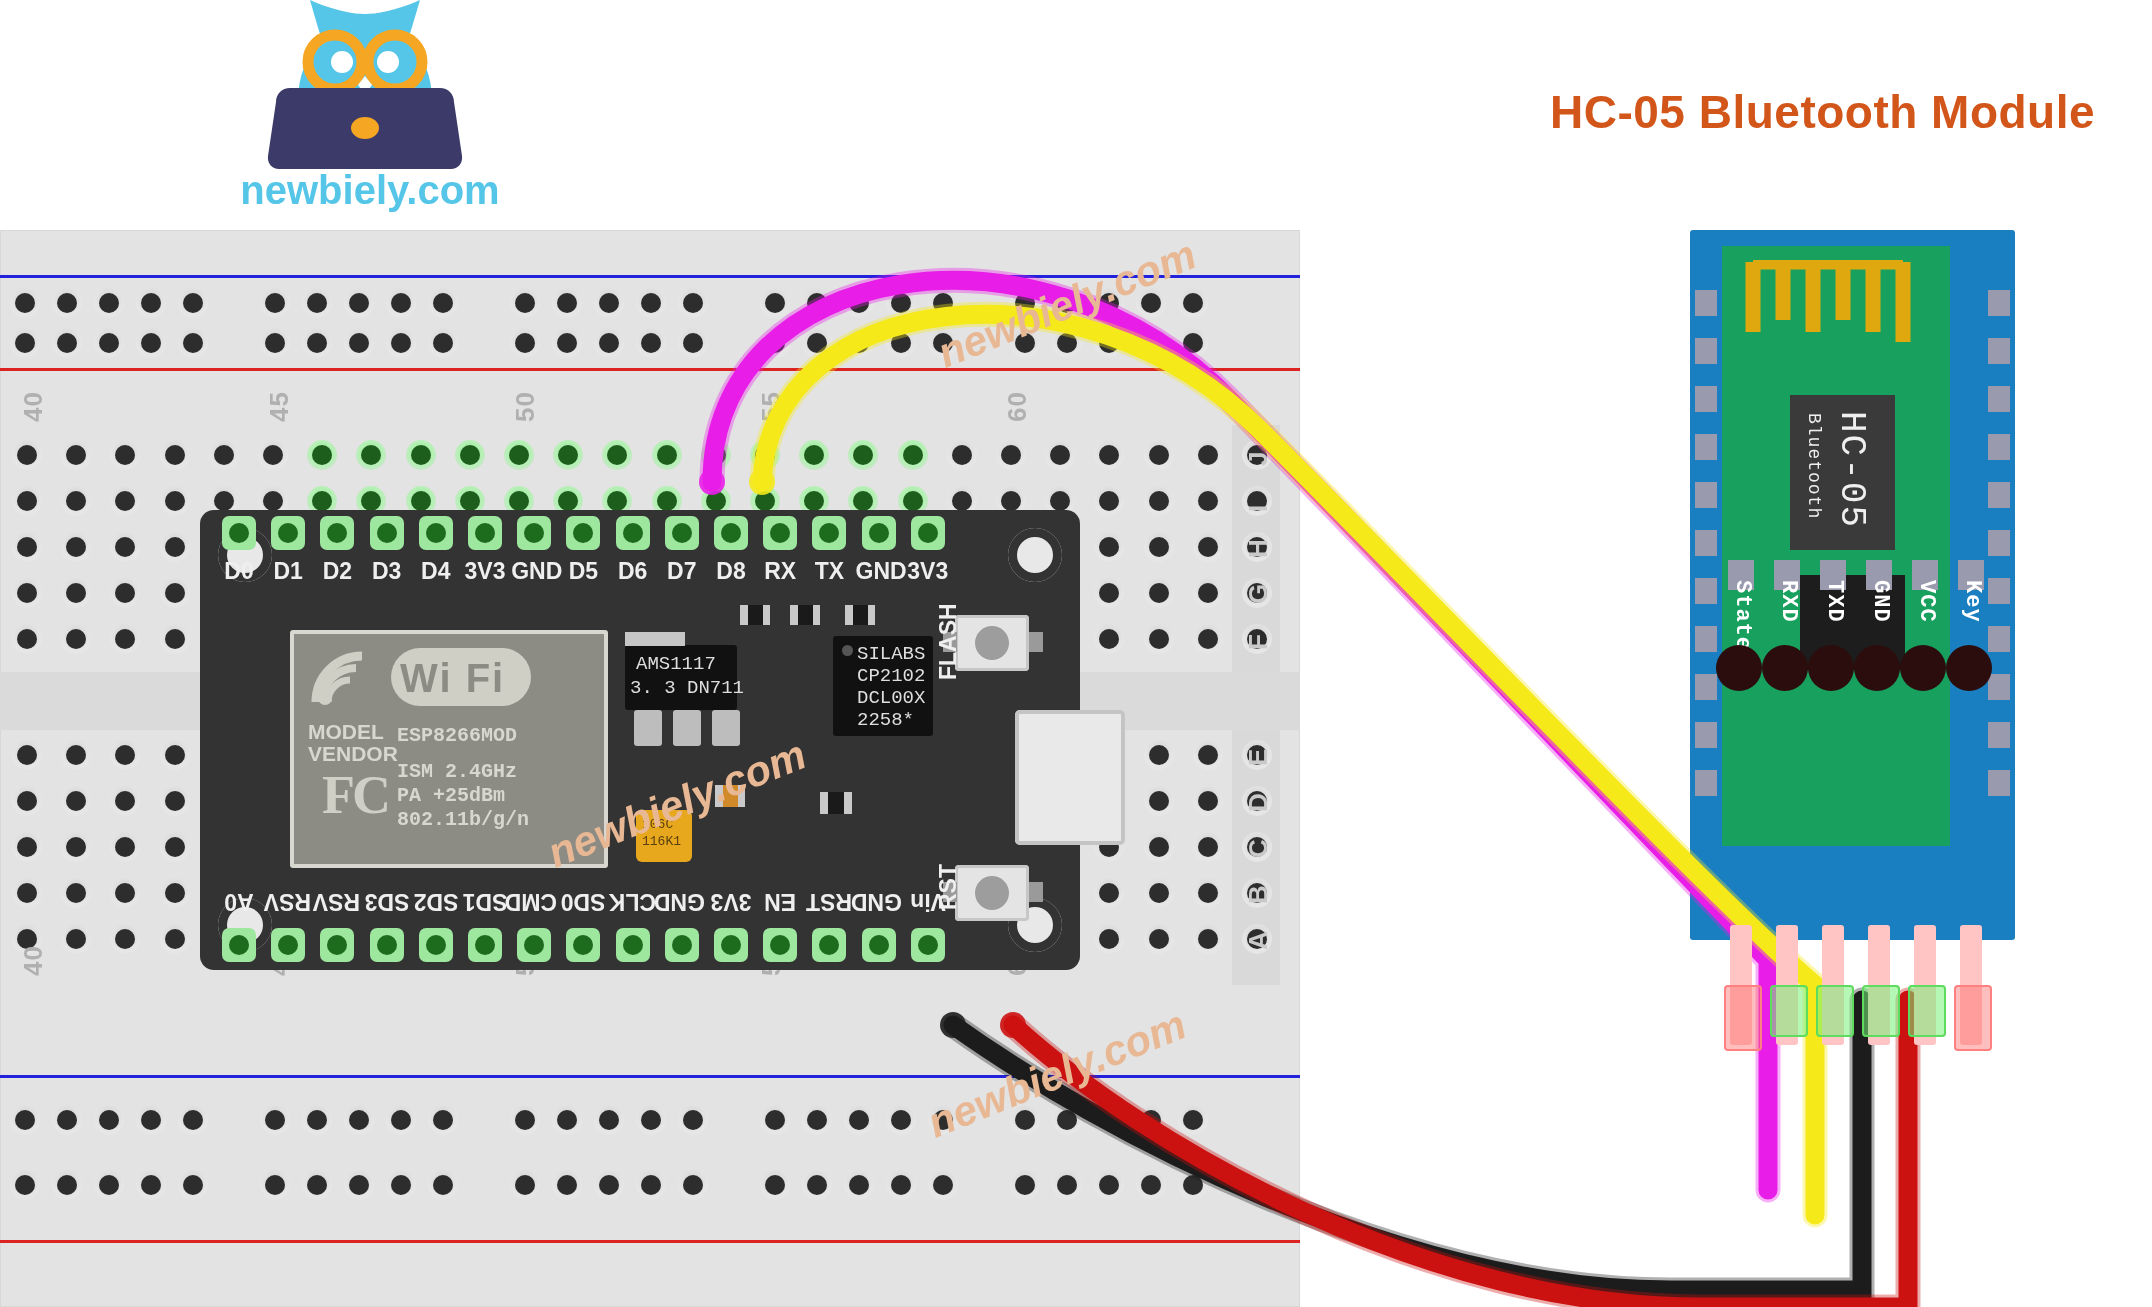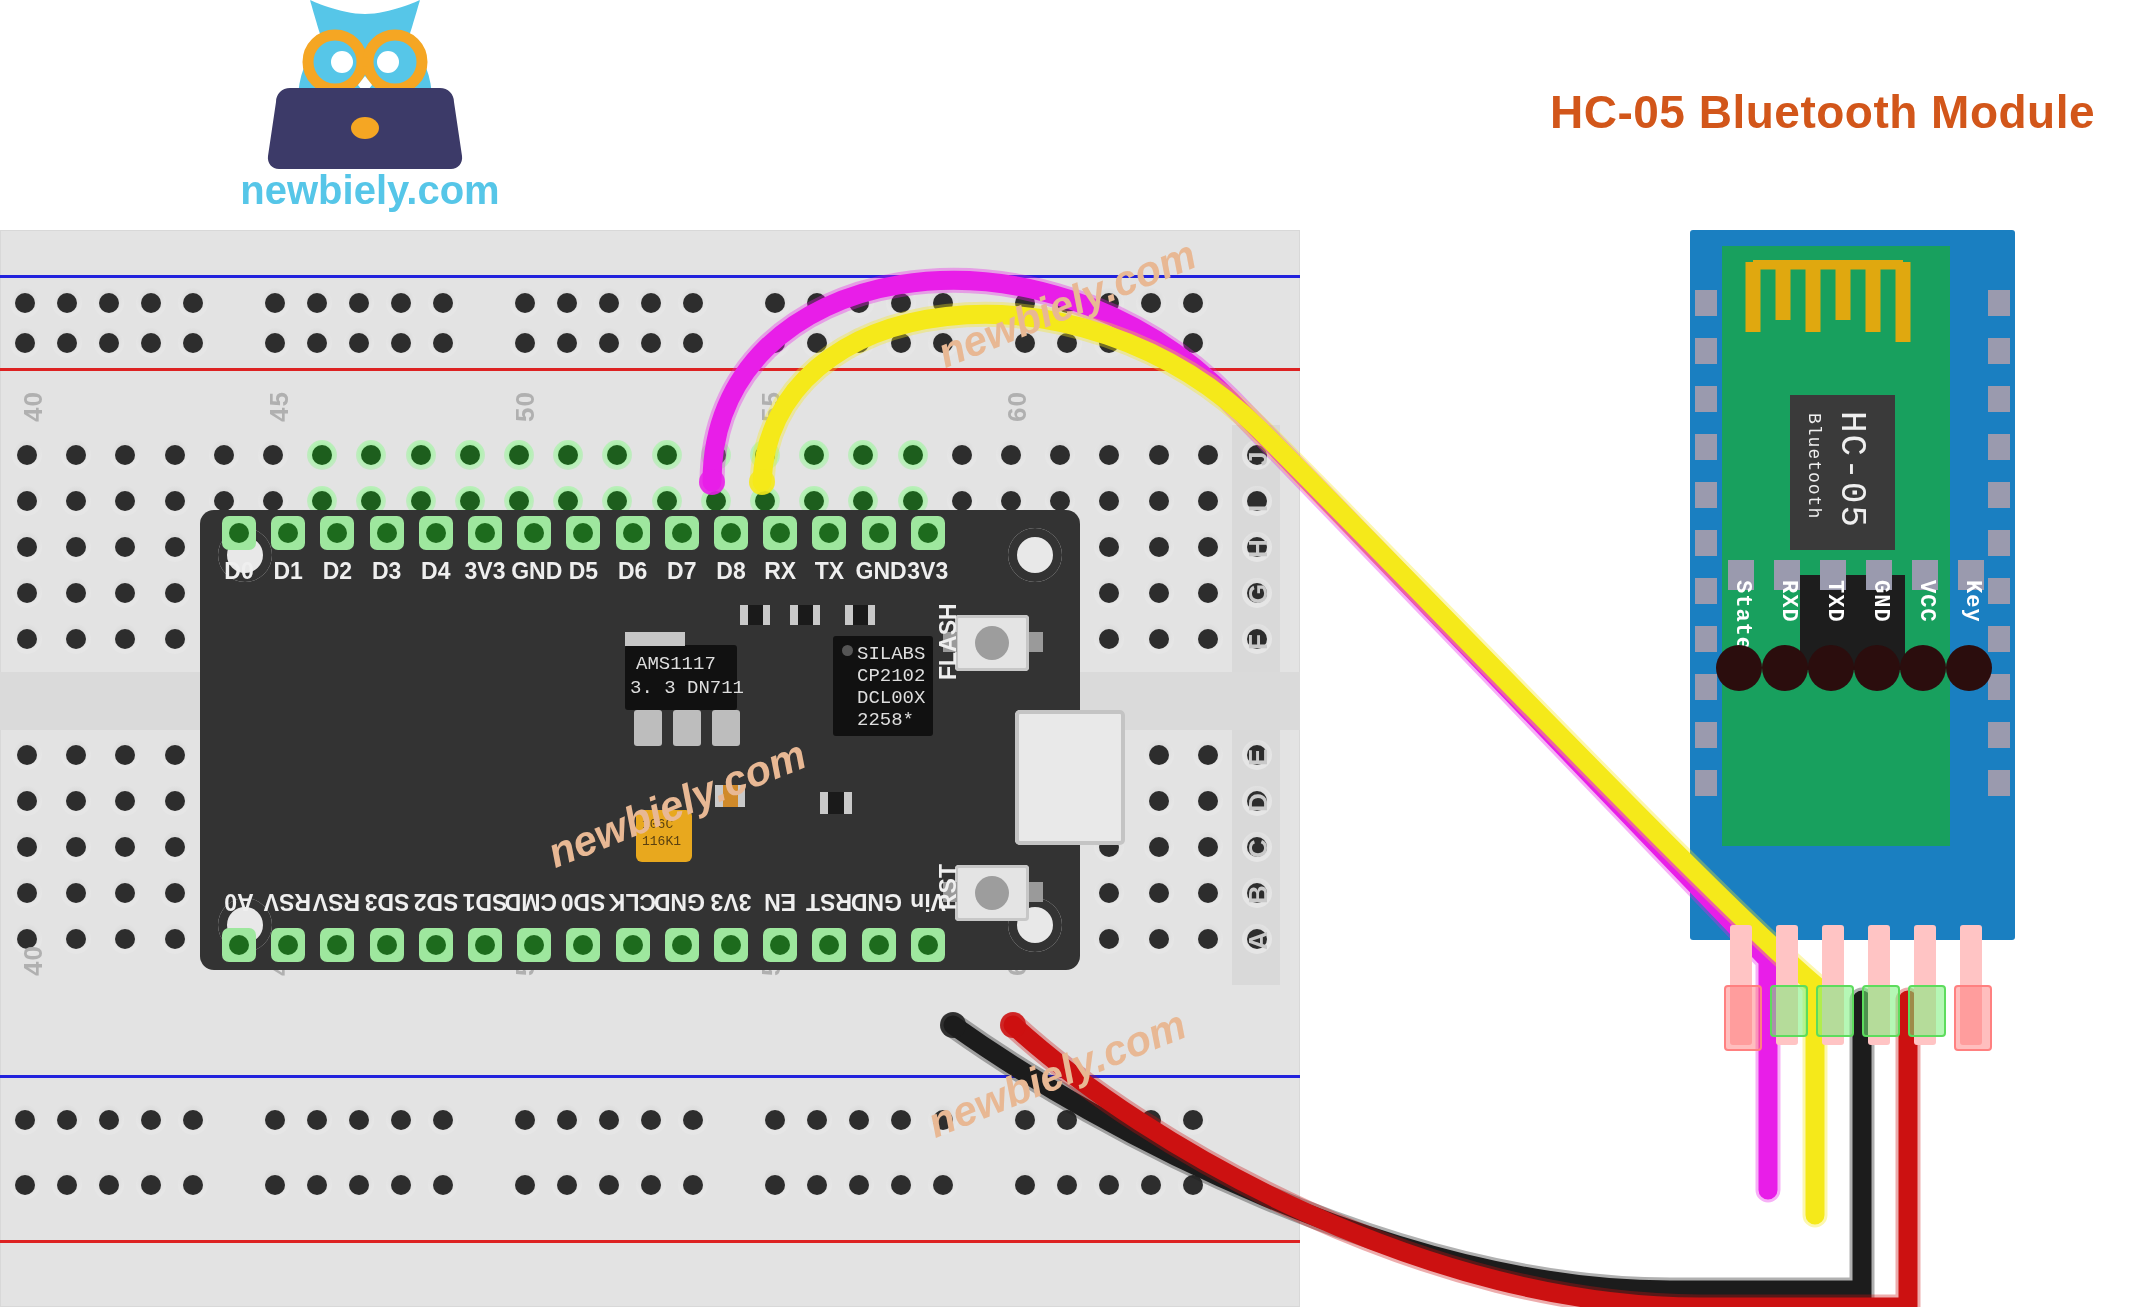--- a/index.html
+++ b/index.html
@@ -1227,20 +1227,37 @@
     </div>
   </div>
 
 <div class="abs" id="esp">
 
   <div class="esp-hole" style="left:18px;top:18px;"></div>
   <div class="esp-hole" style="left:808px;top:18px;"></div>
   <div class="esp-hole" style="left:18px;top:388px;"></div>
   <div class="esp-hole" style="left:808px;top:388px;"></div>
 
+  <div id="espmod">
+    <svg class="abs" style="left:14px;top:12px;" width="72" height="64" viewBox="0 0 72 64">
+      <path d="M8 56 A46 46 0 0 1 54 10" fill="none" stroke="#cfcfc6" stroke-width="9"></path>
+      <path d="M14 56 A34 34 0 0 1 48 22" fill="none" stroke="#cfcfc6" stroke-width="8"></path>
+      <path d="M20 56 A22 22 0 0 1 42 34" fill="none" stroke="#cfcfc6" stroke-width="7"></path>
+      <circle cx="17" cy="52" r="7" fill="#cfcfc6"></circle>
+    </svg>
+    <div class="abs" style="left:97px;top:14px;width:140px;height:58px;border-radius:29px;background:#cfcfc6;"></div>
+    <div class="abs" style="left:106px;top:22px;font-size:40px;font-weight:bold;color:#8c8c84;font-family:'Liberation Sans',sans-serif;letter-spacing:2px;">Wi Fi</div>
+    <div class="mod-model" style="left:14px;top:86px;">MODEL</div>
+    <div class="mod-model" style="left:14px;top:108px;">VENDOR</div>
+    <div class="mod-txt" style="left:103px;top:90px;">ESP8266MOD</div>
+    <div class="mod-txt" style="left:103px;top:126px;">ISM 2.4GHz</div>
+    <div class="mod-txt" style="left:103px;top:150px;">PA  +25dBm</div>
+    <div class="mod-txt" style="left:103px;top:174px;">802.11b/g/n</div>
+    <div class="abs" style="left:28px;top:130px;font-size:54px;font-weight:bold;color:#cfcfc6;font-family:'Liberation Serif',serif;letter-spacing:-3px;">FC</div>
+  </div>
 
   <div class="blkchip" style="left:425px;top:135px;width:112px;height:65px;">
     <div class="chip-txt" style="left:11px;top:8px;">AMS1117</div>
     <div class="chip-txt" style="left:5px;top:32px;">3. 3    DN711</div>
   </div>
   <div class="abs" style="left:434px;top:200px;width:28px;height:36px;background:#bdbdbd;border-radius:3px;"></div>
   <div class="abs" style="left:473px;top:200px;width:28px;height:36px;background:#bdbdbd;border-radius:3px;"></div>
   <div class="abs" style="left:512px;top:200px;width:28px;height:36px;background:#bdbdbd;border-radius:3px;"></div>
   <div class="abs" style="left:425px;top:122px;width:60px;height:14px;background:#c6c6c6;"></div>
 

